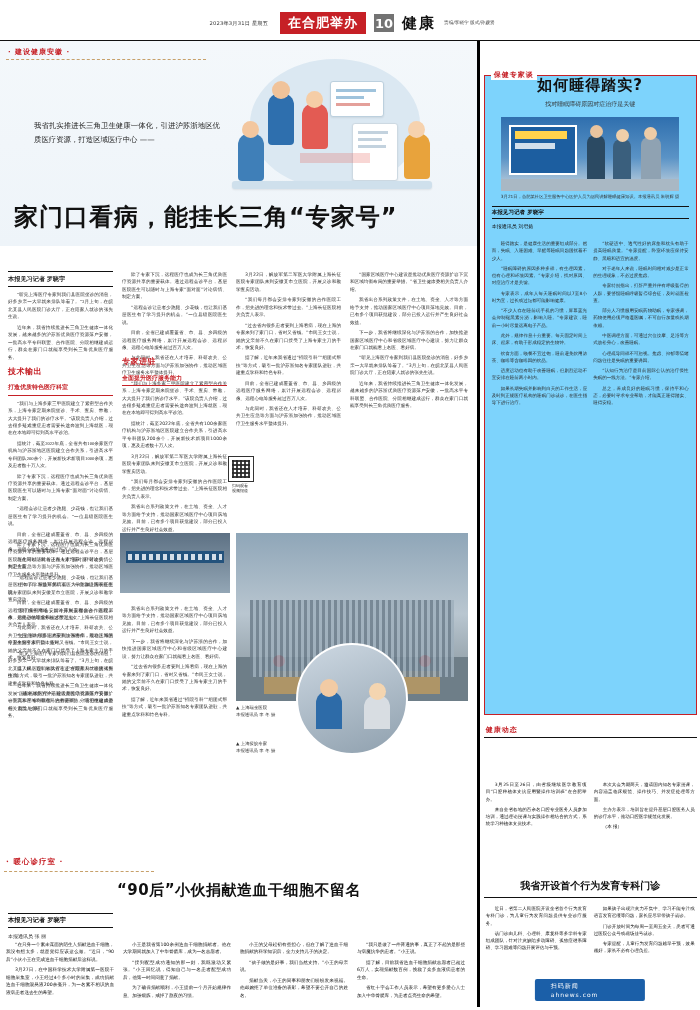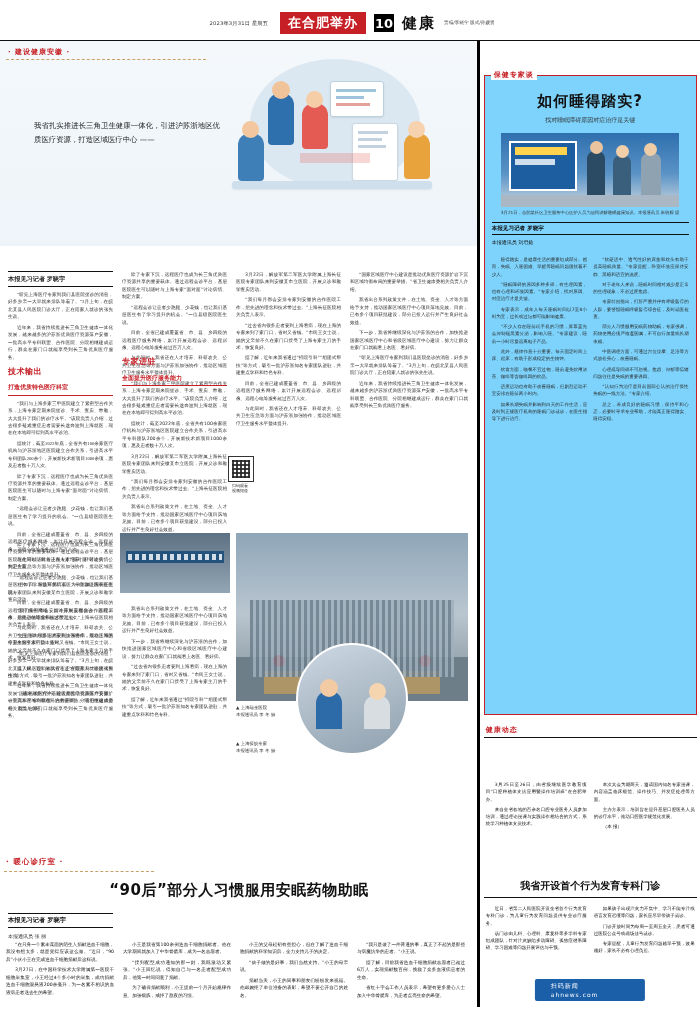--- a/index.html
+++ b/index.html
@@ -17,21 +17,21 @@
   .masthead{
     display:flex;align-items:center;justify-content:center;
     gap:8px;height:34px;padding-top:6px;border-bottom:1px solid #111;
   }
   .mast-date{font-size:5.2px;color:#333;border:0;padding:0 4px;letter-spacing:.2px;}
   .mast-logo{
     background:#c62026;color:#fff;font-weight:bold;font-size:13px;
     padding:2px 8px;letter-spacing:1px;
   }
   .mast-page{
-    background:#000000;color:#fff;font-weight:bold;font-size:13px;
+    background:#737373;color:#fff;font-weight:bold;font-size:13px;
     width:20px;height:18px;display:flex;align-items:center;justify-content:center;
   }
   .mast-section{font-size:15px;font-weight:bold;letter-spacing:2px;}
   .mast-meta{font-size:4.6px;color:#444;line-height:1.5;text-align:center;}
 
   
   .body-wrap{display:flex;height:966px;}
   .col-left{width:478px;position:relative;border-right:3px solid #000000;}
   .col-right{width:221px;position:relative;}
 
@@ -92,21 +92,21 @@
   
   .redbox{
     position:absolute;left:4px;top:34px;width:213px;height:640px;
     border:1.6px solid #c62026;box-sizing:border-box;background:#7dd3fc;
   }
   .redbox-tag{
     position:absolute;left:6px;top:-6px;background:#fff;color:#c62026;
     font-size:7px;font-weight:bold;padding:0 3px;letter-spacing:1px;
   }
   .rb-title{
-    text-align:center;font-size:15px;font-weight:bold;margin-top:16px;letter-spacing:1px;
+    text-align:center;font-size:15px;font-weight:bold;letter-spacing:1px;
   }
   .rb-sub{text-align:center;font-size:6px;color:#333;margin-top:5px;}
   .rb-photo{
     margin:8px auto 0;width:178px;height:74px;
     background:linear-gradient(180deg,#2f6fae 0%,#5a93c6 55%,#c9d6e0 100%);
     position:relative;overflow:hidden;
   }
   .rb-cap{font-size:4.3px;color:#333;text-align:center;margin-top:3px;padding:0 8px;line-height:1.5;}
   .rb-cols{display:flex;gap:6px;padding:6px 7px 0;}
   .rb-cols .c{font-size:4.5px;line-height:1.62;text-align:justify;color:#2b2b2b;}
@@ -200,20 +200,21 @@
         <div class="ill" style="left:358px;top:97px;width:24px;height:2.5px;background:#c3d2de;"></div>
         <div class="ill" style="left:358px;top:104px;width:28px;height:2.5px;background:#c3d2de;"></div>
         <div class="ill" style="left:300px;top:112px;width:70px;height:10px;background:#e35b53;opacity:.25;"></div>
         <div class="ill doc" style="left:238px;top:92px;background:#3f7fb8;height:48px;"></div>
         <div class="ill blob" style="left:242px;top:80px;width:17px;height:17px;background:#f3c79f;"></div>
         <div class="ill doc" style="left:404px;top:92px;background:#e8a33c;height:46px;"></div>
         <div class="ill blob" style="left:408px;top:80px;width:17px;height:17px;background:#f6d2ae;"></div>
         <div class="ill card" style="left:232px;top:140px;width:200px;height:8px;background:#cfe0ec;"></div>
 
         <div class="hero-lead">我省扎实推进长三角卫生健康一体化，引进沪苏浙地区优质医疗资源，打造区域医疗中心 ——</div>
+        <div class="hero-title">家门口看病，能挂长三角“专家号”</div>
       </div>
 
       <div class="tcol" style="left:8px;top:230px;width:105px;font-family:Liberation Serif, serif;">
         <div class="hdl-box">本报见习记者  罗晓宇</div>
         <p>“听见上海医疗专家到我们县医院坐诊的消息，好多乡亲一大早就来排队等着了。”3月上旬，在皖北某县人民医院门诊大厅，正在陪家人就诊的张先生说。</p>
         <p>近年来，我省持续推进长三角卫生健康一体化发展，越来越多的沪苏浙优质医疗资源落户安徽，一批高水平专科联盟、合作医院、分院相继建成运行，群众在家门口就能享受到长三角优质医疗服务。</p>
         <div class="sub-red">技术输出</div>
         <div class="sub-red-small">打造优质特色医疗科室</div>
         <div class="rule-red"></div>
         <p>“我们与上海多家三甲医院建立了紧密型合作关系，上海专家定期来院坐诊、手术、查房、带教，大大提升了我们的诊疗水平。”该院负责人介绍，过去很多疑难重症患者需要长途奔波到上海就医，现在在本地即可得到高水平诊治。</p>
@@ -306,21 +307,21 @@
 
       <div class="tcol" style="left:122px;top:564px;width:105px;">
         <p>我省出台系列政策文件，在土地、资金、人才等方面给予支持，推动国家区域医疗中心项目落地见效。目前，已有多个项目获批建设，部分已投入运行并产生良好社会效益。</p>
         <p>下一步，我省将继续深化与沪苏浙的合作，加快推进国家区域医疗中心和省级区域医疗中心建设，努力让群众在家门口就能看上名医、看好病。</p>
         <p>“过去省内很多患者要到上海看病，现在上海的专家来到了家门口，省时又省钱。”市民王女士说，她的父亲前不久在家门口接受了上海专家主刀的手术，恢复良好。</p>
         <p>据了解，近年来我省通过“招院引科”“组团式帮扶”等方式，吸引一批沪苏浙知名专家团队进驻，共建重点学科和特色专科。</p>
       </div>
 
       <div class="warm-tag">· 暖心诊疗室 ·</div>
       <div class="warm-rule"></div>
-      <div class="warm-title">“90后”部分人习惯服用安眠药物助眠</div>
+      <div class="warm-title">“90后”小伙捐献造血干细胞不留名</div>
 
       <div style="position:absolute;left:8px;top:872px;width:105px;">
         <div class="hdl-box">本报见习记者  罗晓宇</div>
         <div class="byline">本报通讯员  张  丽</div>
       </div>
 
       <div class="warm-cols" style="top:900px;">
         <div class="c">
           <p>“在只身一个素未谋面的陌生人捐献造血干细胞，我没有想太多，就是觉得应该这么做。”近日，“90后”小伙小王在完成造血干细胞捐献后这样说。</p>
           <p>3月27日，在中国科学技术大学附属第一医院干细胞采集室，小王经过4个多小时的采集，成功捐献造血干细胞混悬液200余毫升，为一名素不相识的血液病患者送去生的希望。</p>

